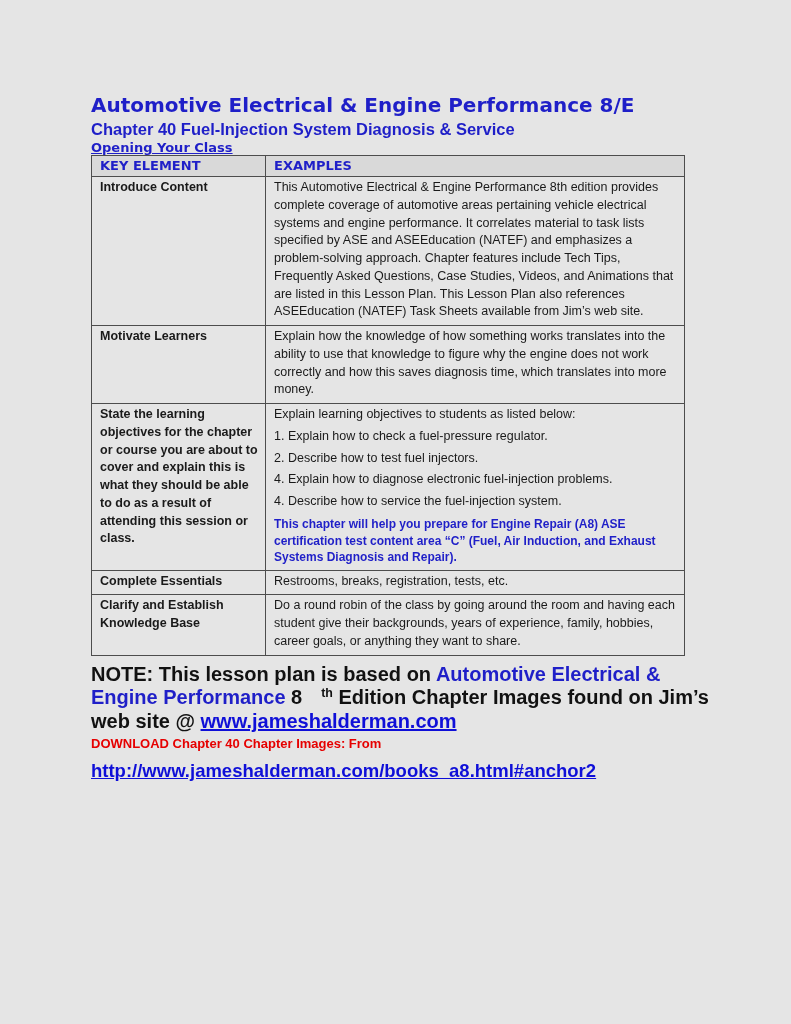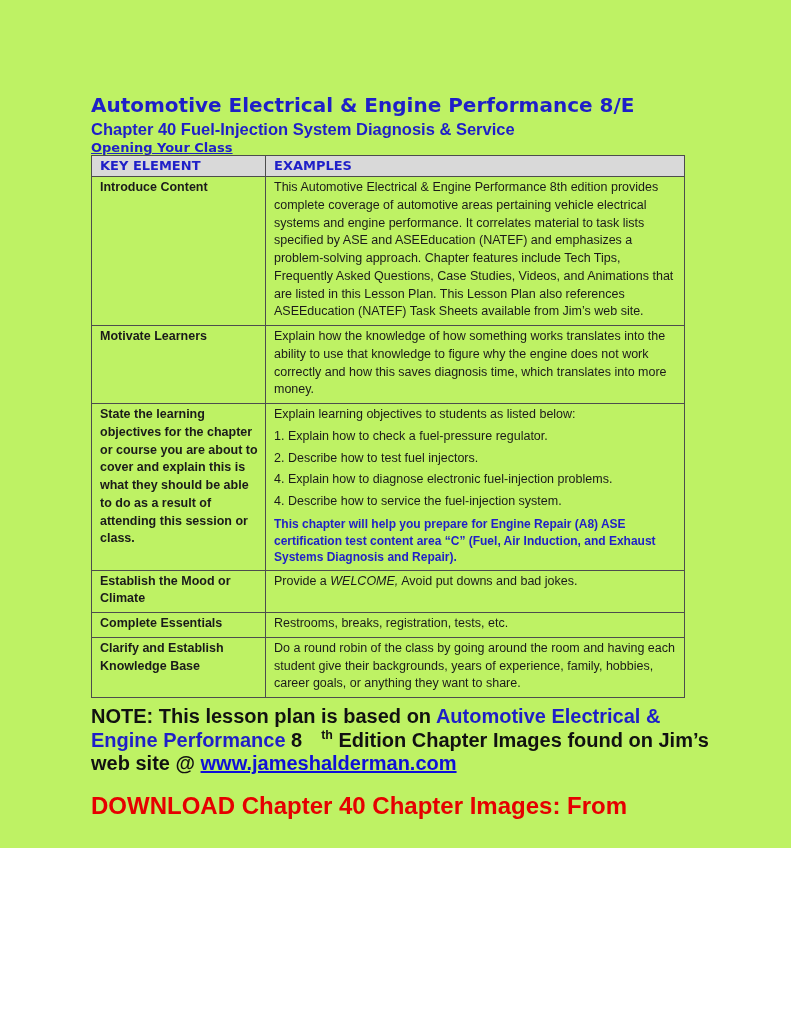--- a/index.html
+++ b/index.html
@@ -1,20 +1,20 @@
 <!DOCTYPE html>
 <html style="--blue: #1f1fc8; --link: #0f0fd8; --red: #e60000;"><head>
 <meta charset="utf-8">
 <style>
   html, body { margin: 0; padding: 0; background: #ffffff; }
   .page {
     position: relative;
     width: 791px;
-    height: 848px;
-    background: #bef264;
+    height: 1024px;
+    background: #e5e5e5;
     box-sizing: border-box;
     padding: 93px 88px 0 91px;
     font-family: "Liberation Sans", sans-serif;
     color: #1a1a1a;
     overflow: hidden;
   }
   .title {
     font-family: "DejaVu Sans", sans-serif;
     font-weight: bold;
     font-size: 20px;
@@ -91,23 +91,23 @@
   }
   .note .blue { color: var(--blue, #1f1fc8); }
   .note sup { font-size: 62%; vertical-align: super; line-height: 0; margin-left: 19px; }
   .link {
     color: var(--link, #0f0fd8);
     font-weight: bold;
     text-decoration: underline;
     cursor: pointer;
   }
   .download {
-    margin: 17px 0 0 0;
+    margin: 4px 0 0 0;
     color: var(--red, #e60000);
-    font-size: 24px;
+    font-size: 13px;
     font-weight: bold;
     line-height: 1.1;
   }
   .download-link-row {
     margin: 8px 0 0 0;
     font-size: 18.5px;
     line-height: 1.2;
   }
 </style>
 </head>
@@ -144,38 +144,33 @@
           <td class="examples-cell">
             <p class="para">Explain learning objectives to students as listed below:</p>
             <p class="para item">1. Explain how to check a fuel-pressure regulator.</p>
             <p class="para item">2. Describe how to test fuel injectors.</p>
             <p class="para item">4. Explain how to diagnose electronic fuel-injection problems.</p>
             <p class="para item">4. Describe how to service the fuel-injection system.</p>
             <p class="para blue-bold">This chapter will help you prepare for Engine Repair (A8) ASE certification test content area “C” (Fuel, Air Induction, and Exhaust Systems Diagnosis and Repair).</p>
           </td>
         </tr>
         <tr>
-          <td class="key-cell">Establish the Mood or Climate</td>
-          <td class="examples-cell">
-            <p class="para"><span>Provide a </span><em>WELCOME,</em><span> Avoid put downs and bad jokes.</span></p>
-          </td>
-        </tr>
-        <tr>
           <td class="key-cell">Complete Essentials</td>
           <td class="examples-cell">
             <p class="para">Restrooms, breaks, registration, tests, etc.</p>
           </td>
         </tr>
         <tr>
           <td class="key-cell">Clarify and Establish Knowledge Base</td>
           <td class="examples-cell">
             <p class="para">Do a round robin of the class by going around the room and having each student give their backgrounds, years of experience, family, hobbies, career goals, or anything they want to share.</p>
           </td>
         </tr>
       </tbody>
   </table>
 
   <p class="note"><span>NOTE: This lesson plan is based on </span><span class="blue">Automotive Electrical &amp; Engine Performance</span><span> 8</span><sup>th</sup><span> Edition Chapter Images found on Jim’s web site @ </span><a class="link">www.jameshalderman.com</a></p>
 
   <p class="download">DOWNLOAD Chapter 40 Chapter Images: From</p>
 
+  <p class="download-link-row"><a class="link">http://www.jameshalderman.com/books_a8.html#anchor2</a></p>
 
 </div>
 
 </body></html>

